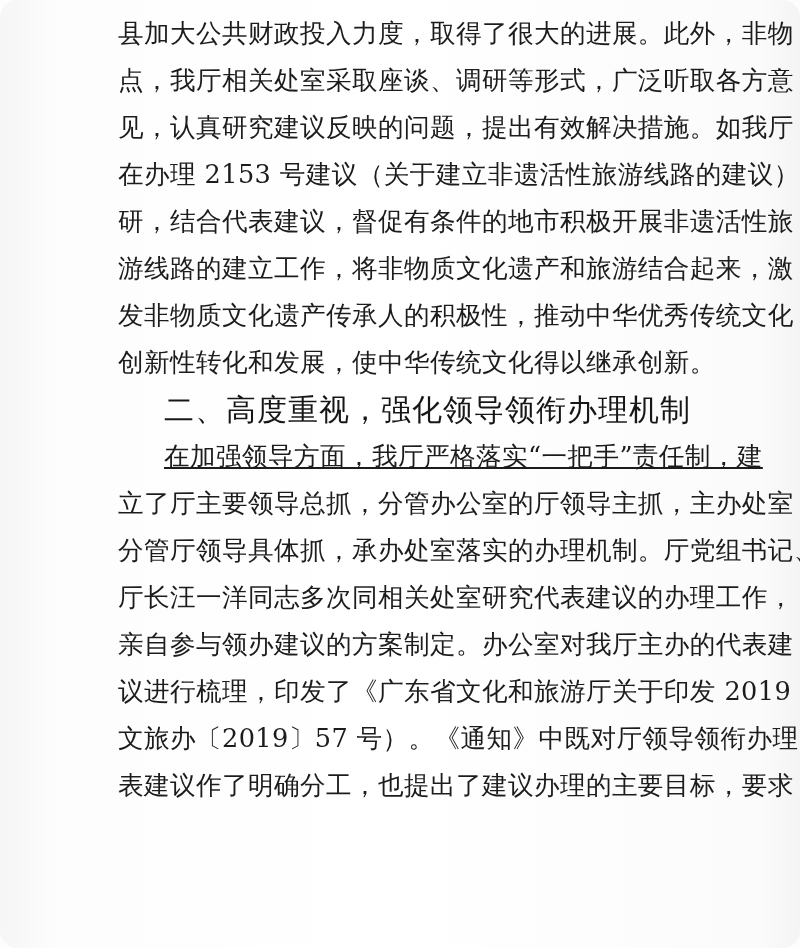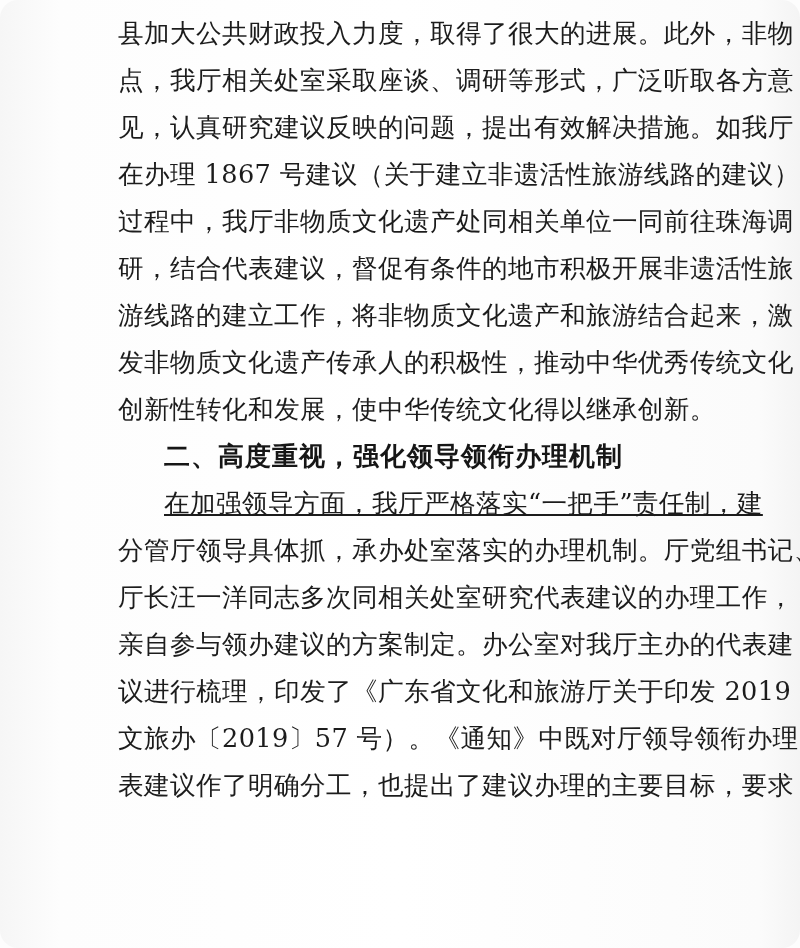--- a/index.html
+++ b/index.html
@@ -24,42 +24,42 @@
     display: block; height: 47px; white-space: nowrap;
     text-align: justify; text-align-last: justify;
     letter-spacing: 0.4px;
   }
   .line.last { text-align-last: left; }
   .line.indent { padding-left: 46px; text-decoration: underline; }
   .heading {
     display: block; height: 47px; white-space: nowrap;
     padding-left: 46px;
     font-family: "DejaVu Sans", "Liberation Sans", sans-serif;
-    font-weight: bold;
-    font-size: 26px;
+    font-weight: normal;
+    font-size: 30px;
     color: #161616;
     letter-spacing: 1px;
   }
 </style>
 </head>
 <body>
 
 <div class="page">
   <div class="text">
     <span class="line">县加大公共财政投入力度，取得了很大的进展。此外，非物</span>
     <span class="line">点，我厅相关处室采取座谈、调研等形式，广泛听取各方意</span>
     <span class="line">见，认真研究建议反映的问题，提出有效解决措施。如我厅</span>
-    <span class="line">在办理 1867 号建议（关于建立非遗活性旅游线路的建议）</span>
-    <span class="line">过程中，我厅非物质文化遗产处同相关单位一同前往珠海调</span>
+    <span class="line">在办理 2153 号建议（关于建立非遗活性旅游线路的建议）</span>
     <span class="line">研，结合代表建议，督促有条件的地市积极开展非遗活性旅</span>
     <span class="line">游线路的建立工作，将非物质文化遗产和旅游结合起来，激</span>
     <span class="line">发非物质文化遗产传承人的积极性，推动中华优秀传统文化</span>
     <span class="line last">创新性转化和发展，使中华传统文化得以继承创新。</span>
     <span class="heading">二、高度重视，强化领导领衔办理机制</span>
     <span class="line indent">在加强领导方面，我厅严格落实“一把手”责任制，建</span>
+    <span class="line">立了厅主要领导总抓，分管办公室的厅领导主抓，主办处室</span>
     <span class="line">分管厅领导具体抓，承办处室落实的办理机制。厅党组书记、</span>
     <span class="line">厅长汪一洋同志多次同相关处室研究代表建议的办理工作，</span>
     <span class="line">亲自参与领办建议的方案制定。办公室对我厅主办的代表建</span>
     <span class="line">议进行梳理，印发了《广东省文化和旅游厅关于印发 2019</span>
     <span class="line">文旅办〔2019〕57 号）。《通知》中既对厅领导领衔办理的代</span>
     <span class="line">表建议作了明确分工，也提出了建议办理的主要目标，要求</span>
 
   </div>
 </div>
 

